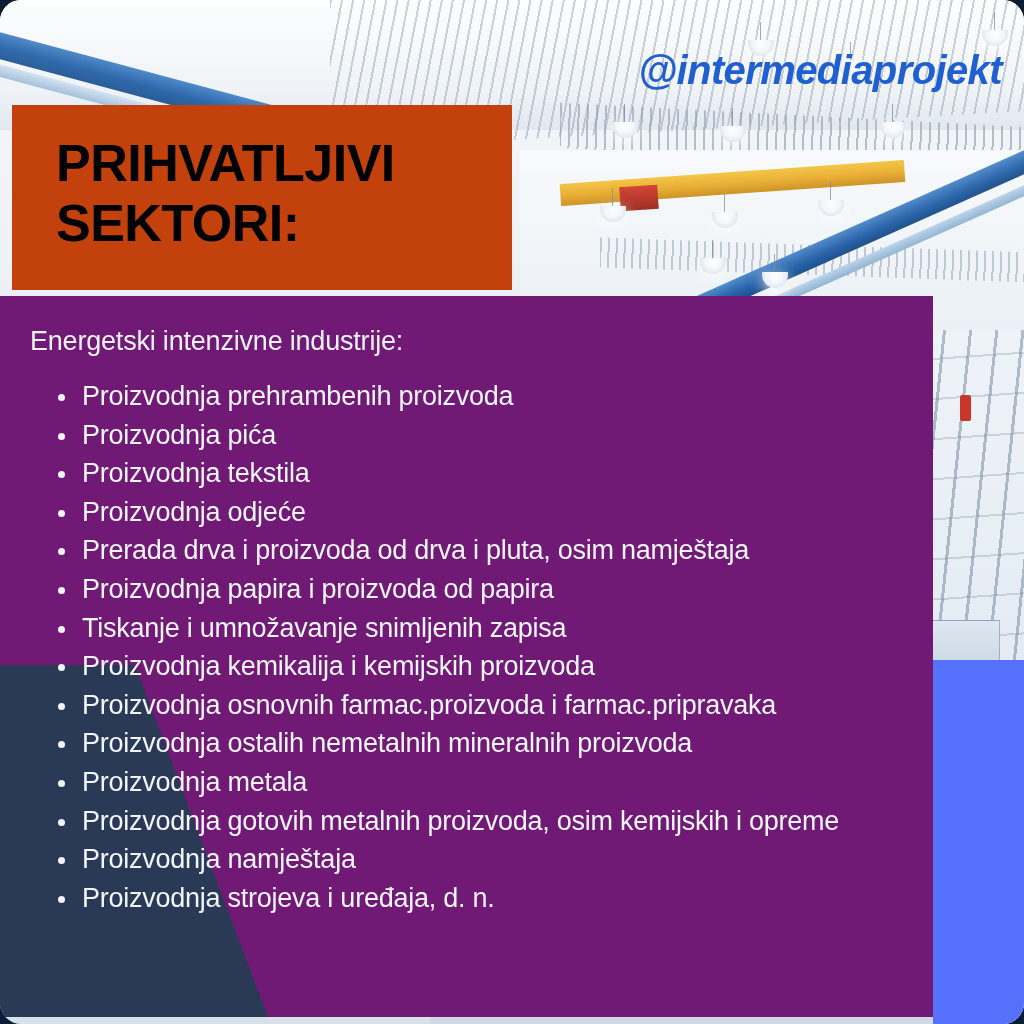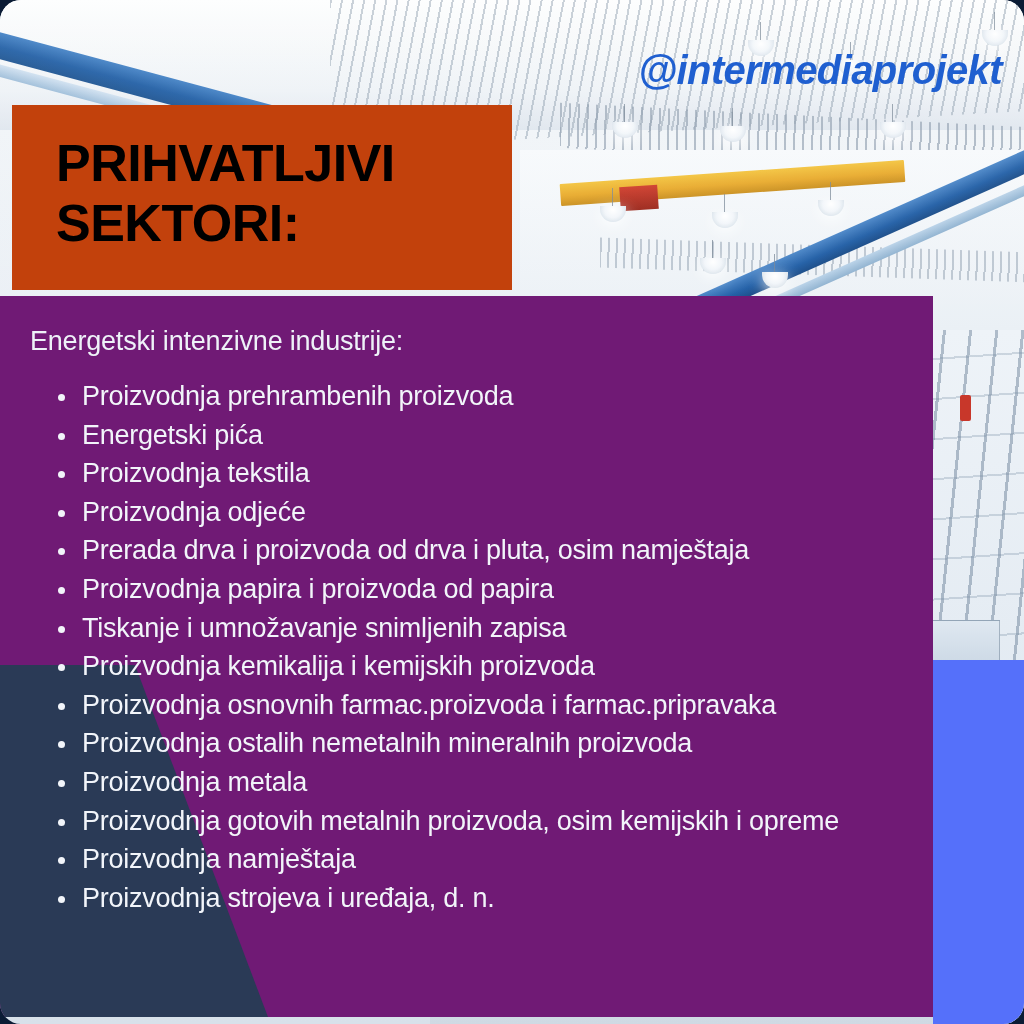--- a/index.html
+++ b/index.html
@@ -305,21 +305,21 @@
   </div>
 
   <div class="blue-block"></div>
 
   <div class="panel">
     <div class="wedge"></div>
     <div class="panel-inner">
       <div class="intro">Energetski intenzivne industrije:</div>
       <ul class="bullets" id="sector-list">
           <li>Proizvodnja prehrambenih proizvoda</li>
-          <li>Energetski pića</li>
+          <li>Proizvodnja pića</li>
           <li>Proizvodnja tekstila</li>
           <li>Proizvodnja odjeće</li>
           <li>Prerada drva i proizvoda od drva i pluta, osim namještaja</li>
           <li>Proizvodnja papira i proizvoda od papira</li>
           <li>Tiskanje i umnožavanje snimljenih zapisa</li>
           <li>Proizvodnja kemikalija i kemijskih proizvoda</li>
           <li>Proizvodnja osnovnih farmac.proizvoda i farmac.pripravaka</li>
           <li>Proizvodnja ostalih nemetalnih mineralnih proizvoda</li>
           <li>Proizvodnja metala</li>
           <li>Proizvodnja gotovih metalnih proizvoda, osim kemijskih i opreme</li>

